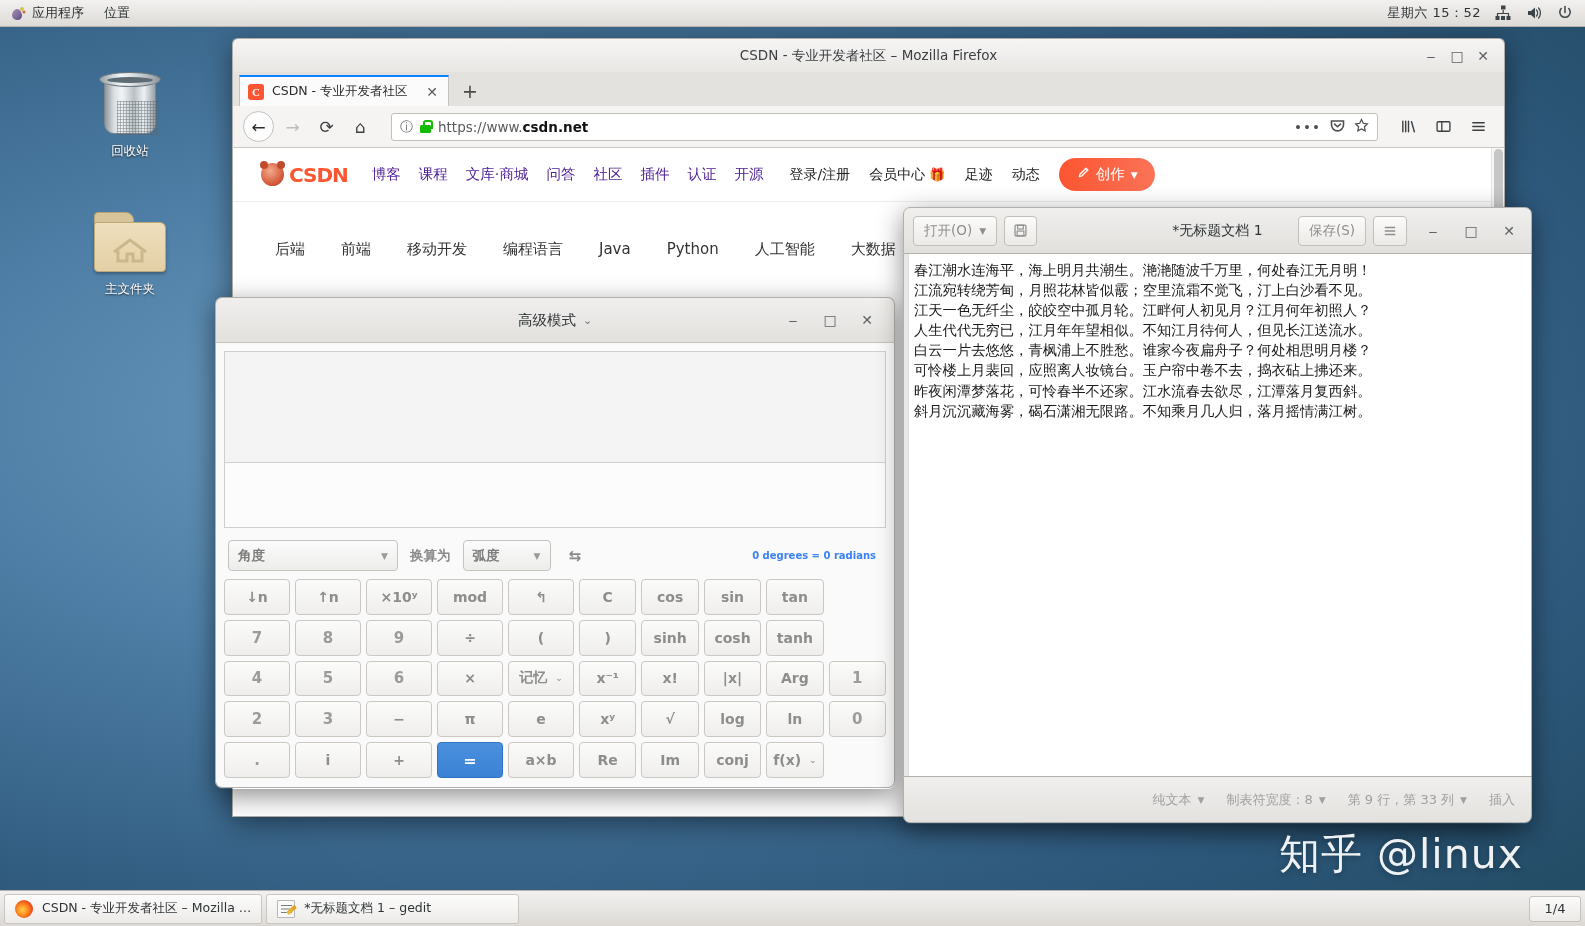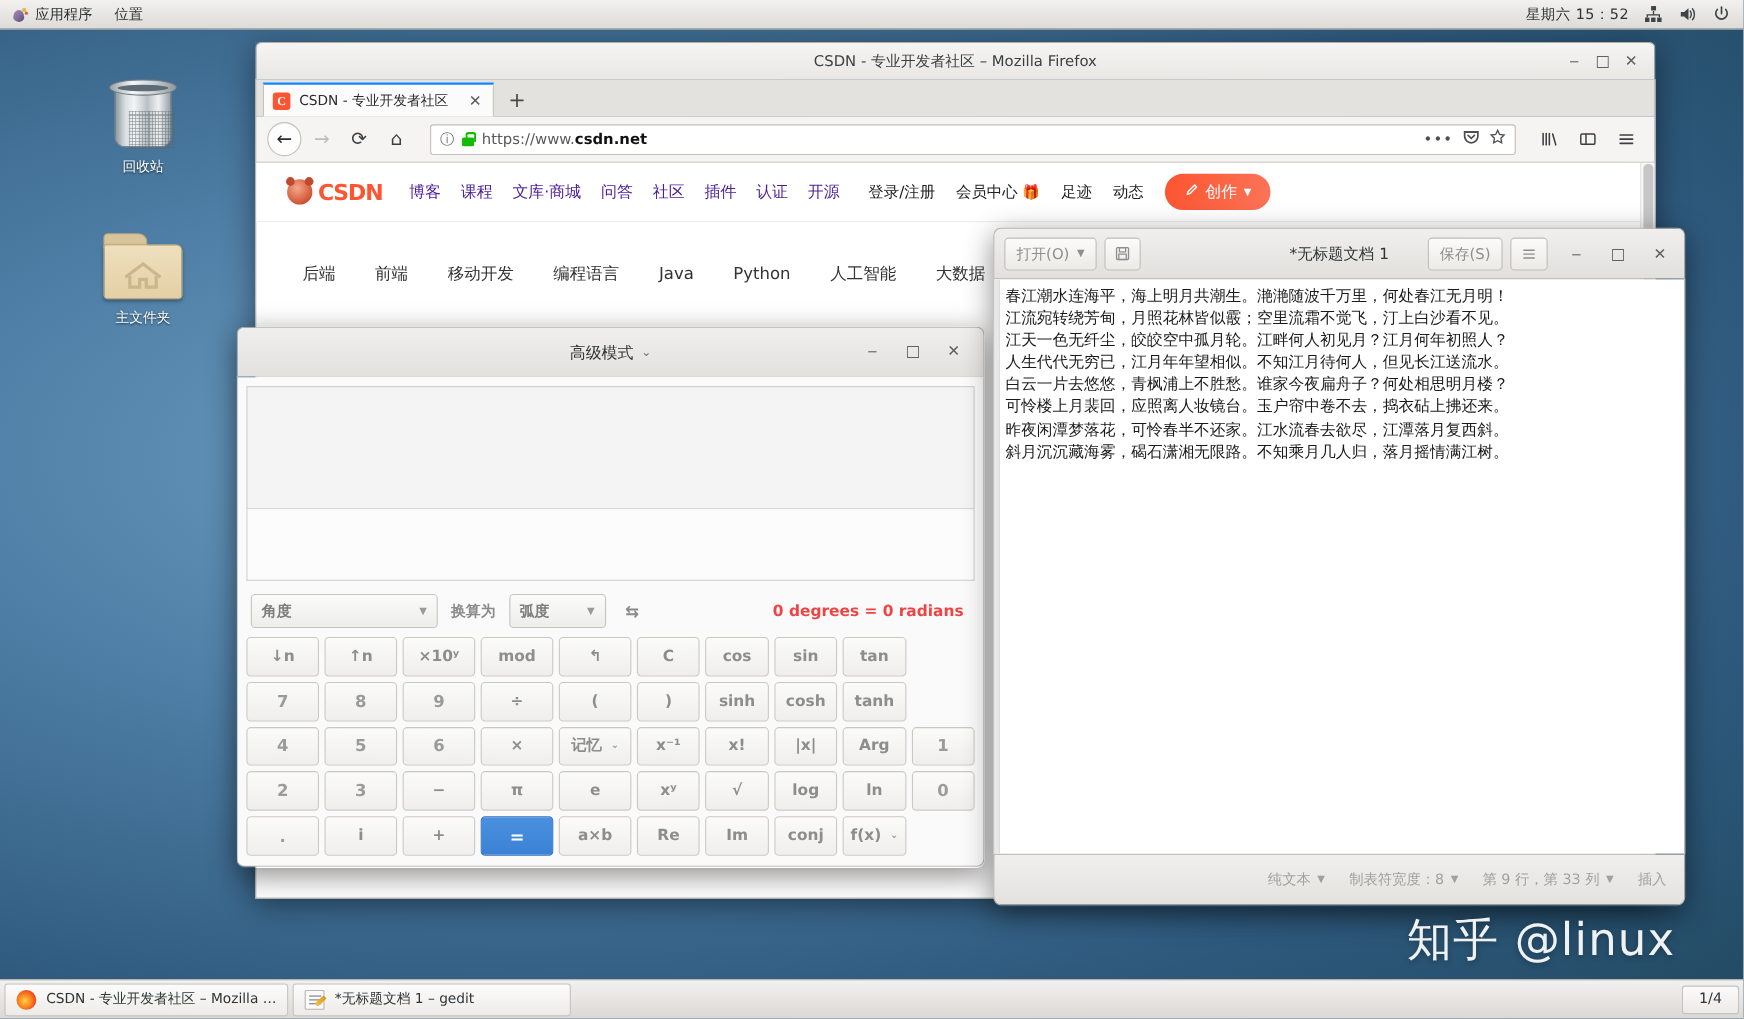--- a/index.html
+++ b/index.html
@@ -265,21 +265,21 @@
   .combo {
     border: 1px solid #c6c3bf; border-radius: 4px;
     background: linear-gradient(to bottom, #fbfbfb, #ededeb);
     height: 31px; display: flex; align-items: center; justify-content: space-between;
     padding: 0 9px; gap: 10px; color: #7d7d7d; font-size: 13.5px;
   }
   #combo-from { width: 170px; }
   #combo-to { width: 88px; }
   .combo .caret { font-size: 9px; color: #9a9a9a; }
   #swap-btn { font-size: 15px; color: #8a8a8a; padding: 0 6px; }
-  #conv-result { margin-left: auto; font-size: 14px; color: #ef4444; padding-right: 6px; }
+  #conv-result { margin-left: auto; font-size: 10px; color: #3b82f6; padding-right: 6px; }
   #calc-keys {
     flex: 1; display: grid;
     grid-template-columns: repeat(4, 66px) 66px repeat(5, 1fr);
     grid-auto-rows: 1fr; gap: 5px; padding: 0 8px 9px 8px;
   }
   .key {
     border: 1px solid #cbc8c4; border-radius: 4px;
     background: linear-gradient(to bottom, #fbfbfa, #efeeec);
     display: flex; align-items: center; justify-content: center;
     font-size: 14px; color: #8d8d8d;

